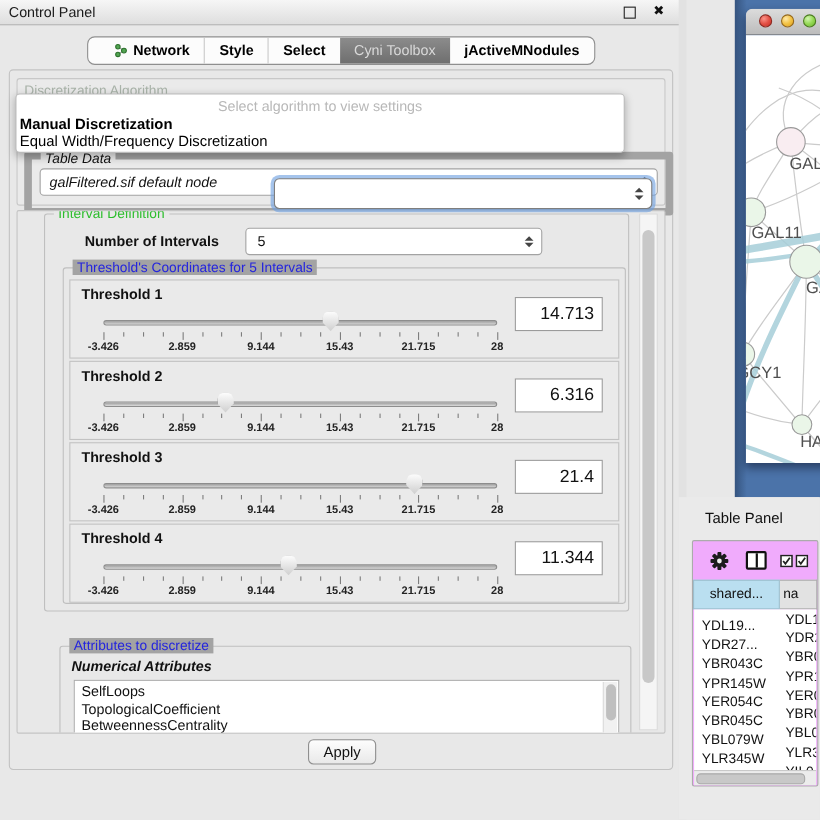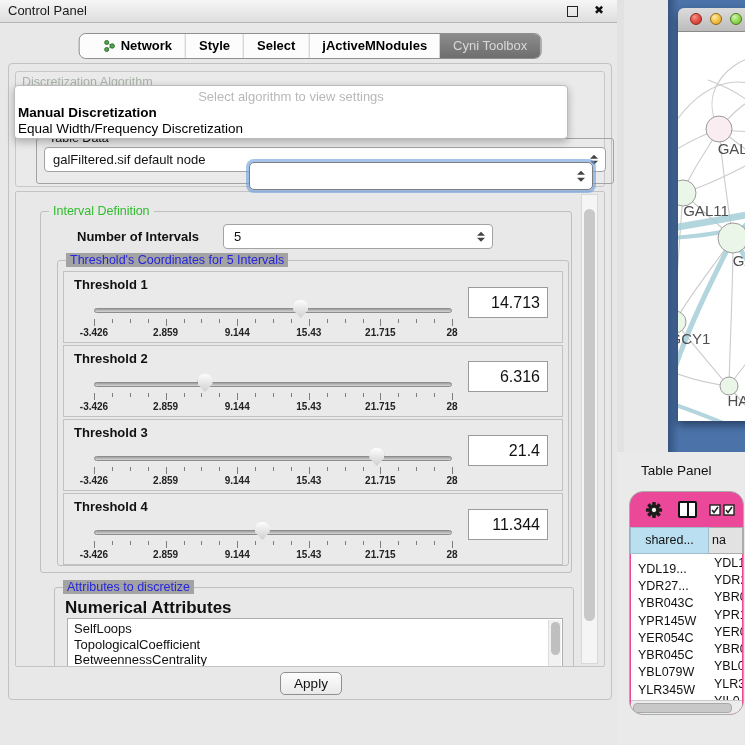--- a/index.html
+++ b/index.html
@@ -27,22 +27,22 @@
   .seg-tab.sel + .seg-tab{border-left:none;}
 
   
   .outer-panel{position:absolute;left:8px;top:63px;width:604px;height:637px;
     background:#e8e8e8;border:1px solid #c2c2c2;border-radius:4px;box-sizing:border-box;}
 
   
   .algo-panel{position:absolute;left:6px;top:7px;width:588px;height:114px;
     background:#eaeaea;border:1px solid #c8c8c8;border-radius:3px;}
   .algo-title{position:absolute;left:6px;top:3px;font-size:12.5px;color:#a9b3a9;}
-  .td-group{position:absolute;left:20px;top:66px;width:576px;height:44px;
-    border:1px solid #a3a3a3;border-radius:3px;}
+  .td-group{position:absolute;left:6px;top:66px;width:576px;height:44px;
+    border:7px solid #a3a3a3;border-radius:3px;font-style:italic;}
   .group-label{position:absolute;top:-8px;left:8px;font-size:12.5px;background:#eaeaea;
     padding:0 4px;white-space:nowrap;}
   .group-label.green{color:#2dbd2d;background:#e8e8e8;}
   .group-label.blue{color:#2525dd;background:#a3a3a3;}
   .group-label.black{color:#111;}
   .combo{position:absolute;left:7px;top:8px;width:562px;height:25px;background:#fff;
     border:1px solid #a3a3a3;border-radius:4px;box-sizing:border-box;
     font-size:13px;line-height:23px;padding-left:8px;}
   .spin{position:absolute;right:7px;top:50%;transform:translateY(-50%);width:8px;}
   .spin::before,.spin::after{content:"";display:block;width:0;height:0;
@@ -50,21 +50,21 @@
   .spin::before{border-bottom:4.5px solid #444;margin-bottom:2.5px;}
   .spin::after{border-top:4.5px solid #444;}
 
   
   .focus-combo{position:absolute;left:240px;top:98px;width:342px;height:26px;background:#fff;
     border:1px solid #7e7e7e;border-radius:5px;box-shadow:0 0 0 3px rgba(110,160,225,.62);z-index:5;}
 
   
   .main-panel{position:absolute;left:6px;top:127px;width:588px;height:474px;
     background:#e8e8e8;border:1px solid #c4c4c4;border-radius:2px;overflow:hidden;}
-  .interval-group{position:absolute;left:24px;top:19px;width:530px;height:360px;
+  .interval-group{position:absolute;left:24px;top:2px;width:530px;height:360px;
     border:1px solid #bfbfbf;border-radius:3px;}
   .noi-label{position:absolute;left:36px;top:17px;font-size:13px;}
   .spinner{position:absolute;left:182px;top:12px;width:270px;height:25px;background:#fff;
     border:1px solid #a3a3a3;border-radius:4px;box-sizing:border-box;
     font-size:13px;line-height:23px;padding-left:10px;}
   .thr-group{position:absolute;left:16px;top:48px;width:510px;height:304px;
     border:1px solid #bfbfbf;border-radius:3px;}
   #thresholds{position:absolute;left:5px;top:10px;right:5px;}
   .thr-box{position:relative;height:70px;margin-bottom:2px;border:1px solid #c2c2c2;background:#eaeaea;}
   .thr-label{position:absolute;left:10px;top:5px;font-size:13px;font-weight:700;}
@@ -77,21 +77,21 @@
   .tick{position:absolute;top:47px;width:1px;height:4px;background:#7d7d7d;}
   .tick.maj{height:7px;}
   .tick-lab{position:absolute;top:55px;width:50px;text-align:center;
     font-size:10px;font-weight:700;color:#222;}
   .thr-value{position:absolute;left:404px;top:15px;width:80px;height:31px;background:#fff;
     border:1px solid #9b9b9b;box-sizing:border-box;font-size:16px;line-height:29px;
     text-align:right;padding-right:7px;}
 
   .attr-group{position:absolute;left:38px;top:395px;width:518px;height:130px;
     border:1px solid #bfbfbf;border-radius:3px;}
-  .attr-heading{position:absolute;left:10px;top:10px;font-size:17px;}
+  .attr-heading{position:absolute;left:10px;top:10px;font-size:13px;font-style:italic;}
   .attr-list{position:absolute;left:12px;top:30px;width:494px;height:150px;background:#fff;
     border:1px solid #adadad;overflow:hidden;}
   .attr-item{font-size:13px;line-height:15.5px;padding-left:6px;}
   #attr-items{padding-top:2px;}
   .list-vscroll{position:absolute;right:1px;top:1px;width:12px;height:148px;
     background:#f1f1f1;border-left:1px solid #dcdcdc;}
   .list-vthumb{position:absolute;left:1.5px;top:2px;width:9px;height:33px;
     background:#bfbfbf;border-radius:5px;}
 
   .vscroll{position:absolute;right:6px;top:2px;width:15px;height:468px;
@@ -123,22 +123,22 @@
   .light{position:absolute;top:5px;width:12px;height:12px;border-radius:50%;box-sizing:border-box;}
   .light.red{left:12px;background:radial-gradient(circle at 35% 30%,#fa9389,#e25045 50%,#c62f24);border:1px solid #8e2a22;}
   .light.yellow{left:32px;background:radial-gradient(circle at 35% 30%,#ffe9a8,#f2c244 50%,#d89b22);border:1px solid #96691c;}
   .light.green{left:52px;background:radial-gradient(circle at 35% 30%,#d2f5b0,#95d955 50%,#6ab52e);border:1px solid #4c7d1f;}
   .net-canvas{position:relative;height:389px;background:#fff;}
   #net-svg{position:absolute;left:0;top:0;}
   #net-svg text{font-family:"Liberation Sans",sans-serif;font-size:15px;fill:#4f4f4f;}
 
   .right-lower{position:absolute;left:617px;top:452px;width:128px;height:293px;background:#eaeaea;}
   .tp-title{position:absolute;left:24px;top:11px;font-size:13.5px;color:#111;}
-  .tp-box{position:absolute;left:12px;top:39px;width:113px;height:222px;background:#ec4899;
-    border:1px solid #ababab;border-radius:14px;overflow:hidden;}
+  .tp-box{position:absolute;left:12px;top:39px;width:113px;height:222px;background:#f0abfc;
+    border:1px solid #ababab;border-radius:2px;overflow:hidden;}
   .tp-toolbar{position:absolute;left:0;top:0;right:0;height:35px;display:flex;
     align-items:center;padding-left:15px;}
   .split-ico{width:15px;height:13px;border:2px solid #111;border-radius:2px;position:relative;
     margin-left:15px;background:#fff;}
   .split-ico::after{content:"";position:absolute;left:50%;top:0;bottom:0;width:2px;background:#111;transform:translateX(-50%);}
   .checks{margin-left:12px;display:flex;gap:2px;}
   .tp-header{position:absolute;left:0;top:35px;right:0;height:27px;display:flex;font-size:12.5px;}
   .hc1{width:79px;background:#badff0;border:1px solid #9cbecd;box-sizing:border-box;
     text-align:center;line-height:25px;overflow:hidden;white-space:nowrap;}
   .hc2{flex:1;background:#e2e2e2;border:1px solid #adadad;border-left:none;box-sizing:border-box;
@@ -172,25 +172,25 @@
           <circle cx="9.5" cy="7" r="2.2" fill="#52a552" stroke="#2d712d"></circle>
         </svg>
         <span>Network</span>
       </div>
       <div class="seg-tab">
         <span>Style</span>
       </div>
       <div class="seg-tab">
         <span>Select</span>
       </div>
+      <div class="seg-tab sel">
+        <span>Cyni Toolbox</span>
+      </div>
       <div class="seg-tab">
         <span>jActiveMNodules</span>
-      </div>
-      <div class="seg-tab sel">
-        <span>Cyni Toolbox</span>
       </div>
     </div>
 
   <div class="outer-panel">
     <div class="algo-panel">
       <div class="algo-title">Discretization Algorithm</div>
       <div class="td-group">
         <span class="group-label black" style="background:#eaeaea;">Table Data</span>
         <div class="combo">
           <span>galFiltered.sif default node</span>

